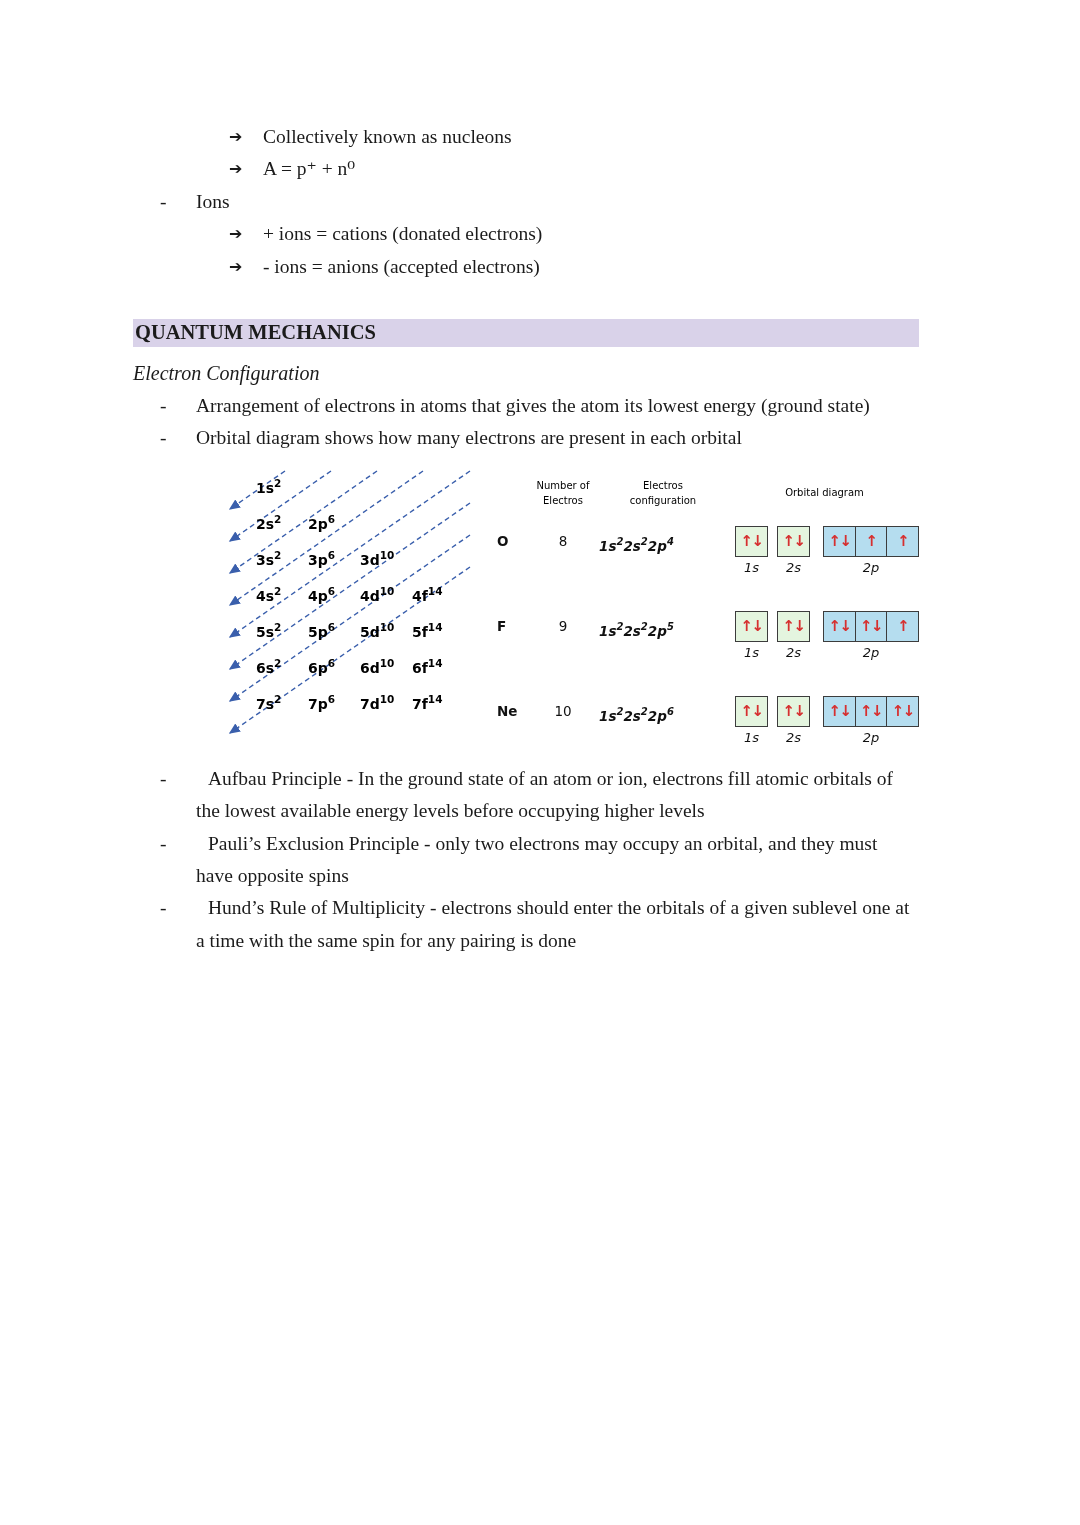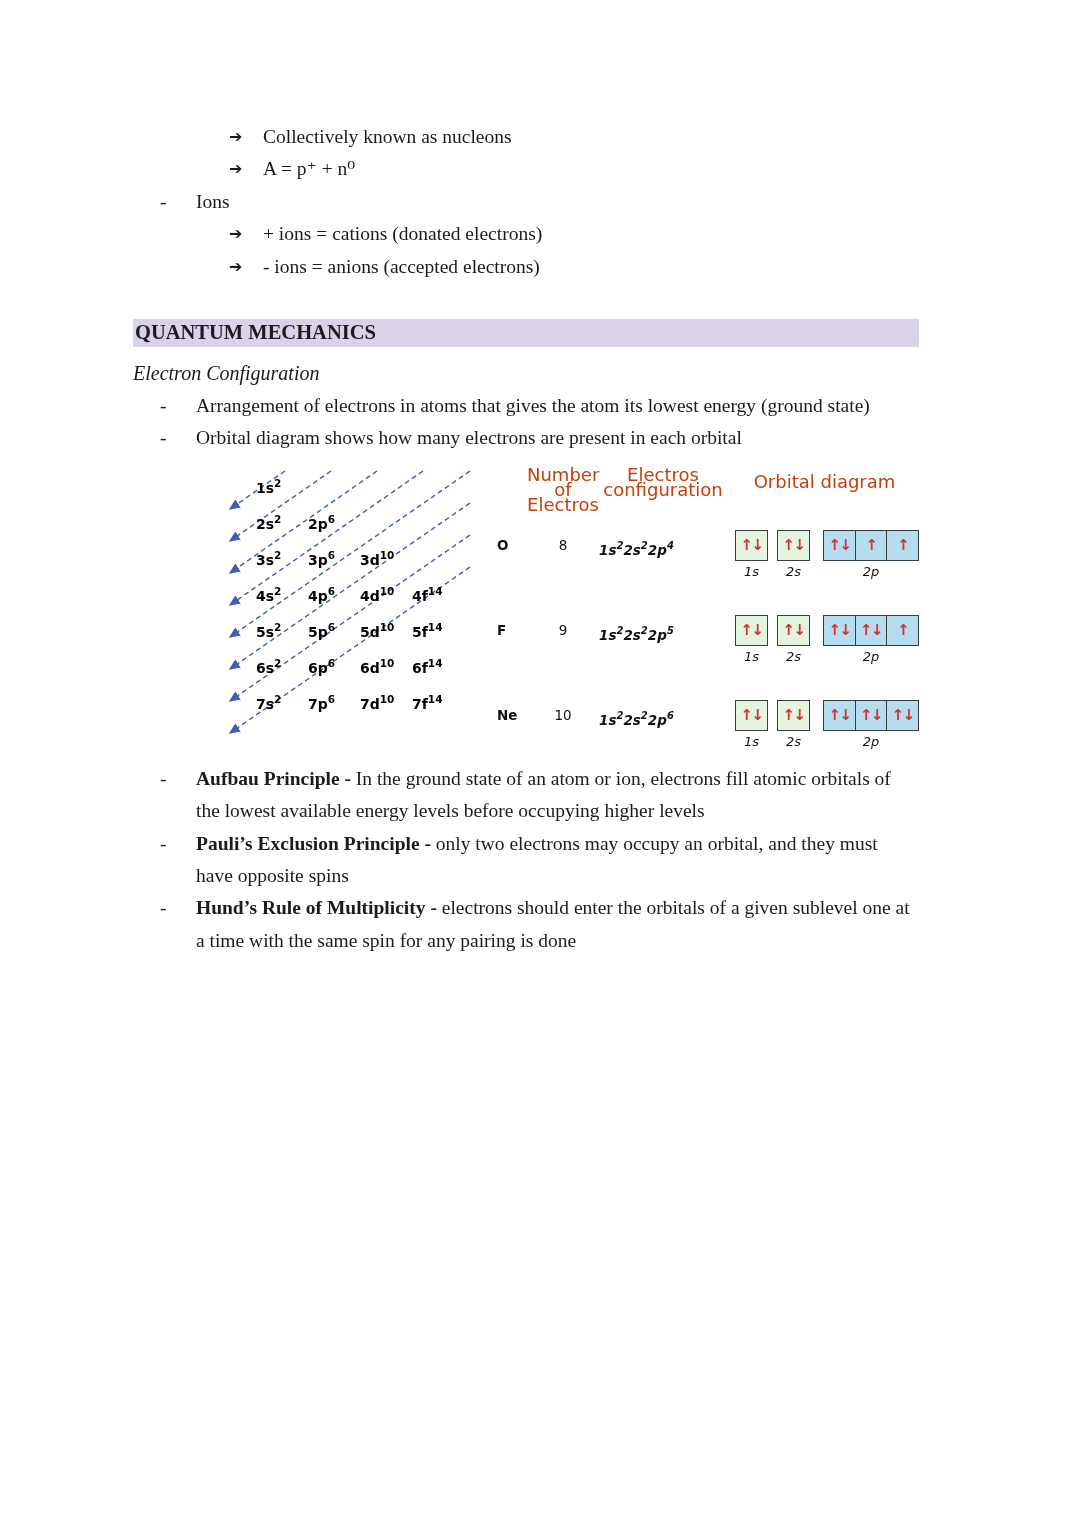--- a/index.html
+++ b/index.html
@@ -13,21 +13,21 @@
   .content { position:absolute; left:133px; top:121px; width:786px; }
 
   
   .bullet { display:flex; font-size:19.5px; line-height:32.4px; color:#1b1b1b; }
   .bullet .marker { flex:none; }
   .b-lvl1 { margin-left:27px; }
   .b-lvl1 .marker { width:36px; }
   .b-lvl2 { margin-left:96px; }
   .b-lvl2 .marker { width:34px; }
   .marker.arrow { font-family:"DejaVu Sans",sans-serif; font-size:16px; }
-  .btext b { font-weight:700; }
+  .btext b { font-weight:400;margin-left:12px; }
 
   
   .section-heading {
     margin-top:36px;
     background:var(--highlight,#d9d2e9);
     font-weight:700; font-size:20.5px; line-height:27px;
     padding:0 3px 1px 2px;
   }
   .subsection { font-style:italic; font-size:20px; line-height:33px; margin-top:10px; }
 
@@ -36,21 +36,21 @@
 
   .aufbau { position:absolute; left:93px; top:0; width:260px; height:300px; }
   .auf-svg { position:absolute; left:0; top:0; }
   .auf-label {
     position:absolute; font-family:"DejaVu Sans",sans-serif;
     font-weight:700; font-size:14px; color:#000; white-space:nowrap;
   }
   .auf-label sup { font-size:10.5px; }
 
   .otable { position:absolute; left:358px; top:6px; width:432px; font-family:"DejaVu Sans",sans-serif; }
-  .othead { display:flex; font-size:18px; line-height:15px; color:#c2410c; margin-bottom:18px; }
+  .othead { display:flex; font-size:10px; line-height:15px; color:#000000; margin-bottom:18px;margin-top:11px; }
   .oth { text-align:center; }
   .oth-el { width:36px; }
   .oth-n  { width:72px; }
   .oth-cfg{ width:128px; }
   .oth-diag{ width:195px; line-height:30px; }
 
   .otr { display:flex; align-items:flex-start; margin-bottom:35px; }
   .otd { line-height:31px; font-size:13.5px; color:#111; }
   .o-el  { width:36px; font-weight:700; padding-left:6px; }
   .o-n   { width:72px; text-align:center; }

